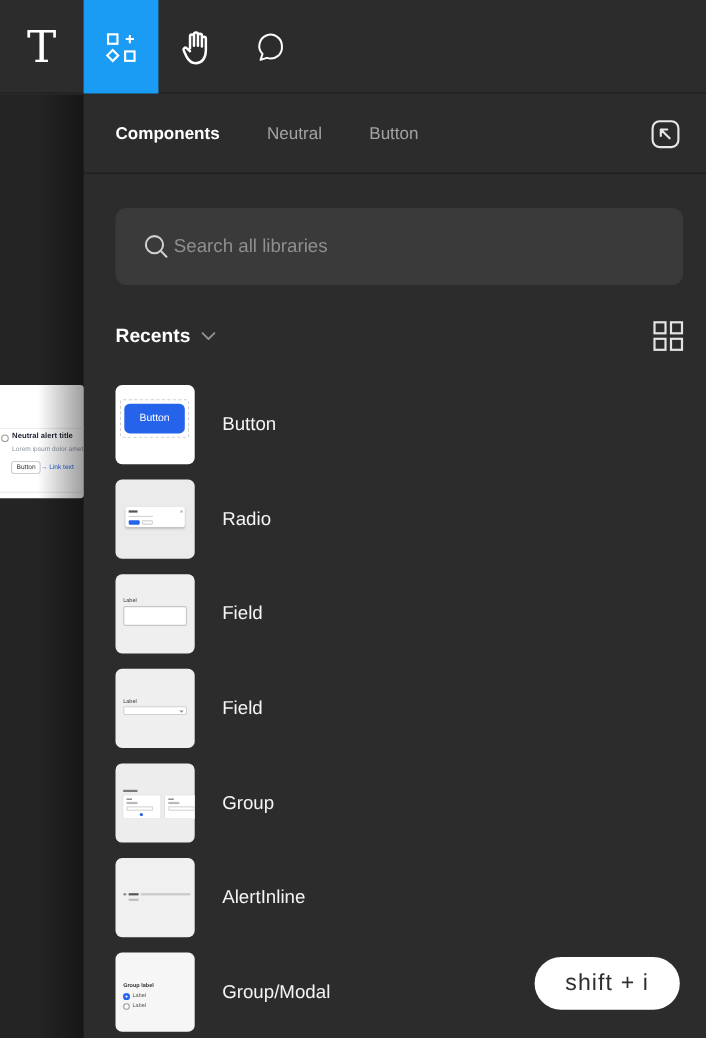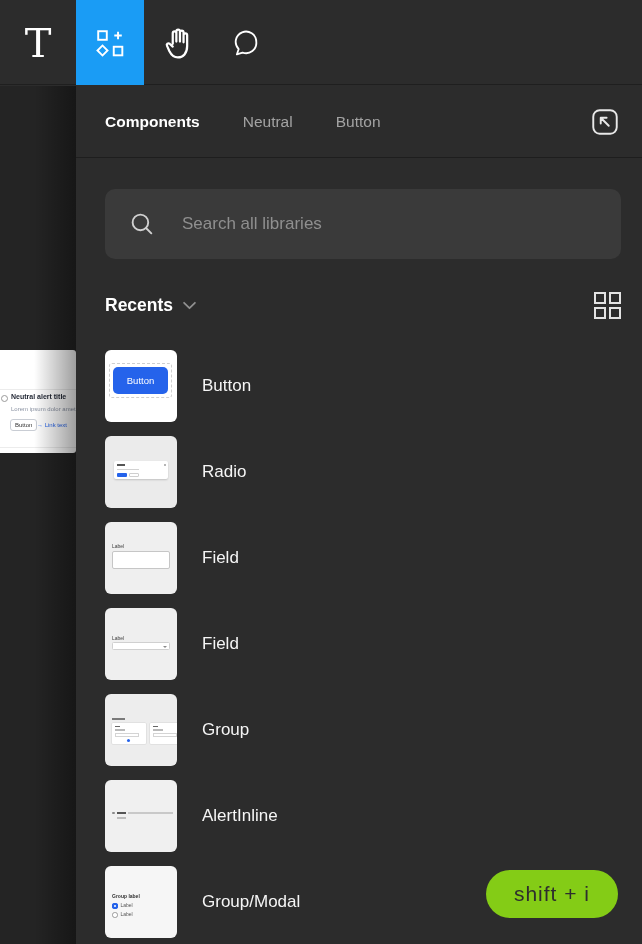--- a/index.html
+++ b/index.html
@@ -45,21 +45,21 @@
     height:72px;display:flex;align-items:center;gap:43px;padding:0 21px 0 29px;
     border-bottom:1px solid #1e1e1e;position:relative;
   }
   .tab{font-size:15.5px;color:#a3a3a3;font-weight:400;cursor:pointer;}
   .tab.active{color:#ffffff;font-weight:700;}
   .popout{margin-left:auto;background:none;border:none;padding:0;cursor:pointer;display:flex;}
   .content{padding:31px 21px 0 29px;}
   
   .searchbar{
     height:70px;background:#3a3a3a;border-radius:10px;
-    display:flex;align-items:center;padding:0 24px;gap:24px;
+    display:flex;align-items:center;padding:0 24px;
   }
   .search-input{
     flex:1;background:transparent;border:none;outline:none;
     font-family:"Liberation Sans",sans-serif;font-size:17px;color:#ffffff;
   }
   .search-input::placeholder{color:#8f8f8f;}
   
   .section-header{margin-top:32px;height:28px;display:flex;align-items:center;}
   .section-title-btn{display:flex;align-items:center;gap:10px;background:none;border:none;padding:0;cursor:pointer;}
   .section-title{font-size:17.5px;font-weight:700;color:#ffffff;}
@@ -110,21 +110,21 @@
   .tr-row{position:absolute;left:7px;display:flex;align-items:center;gap:3px;}
   .tr-row.r1{top:37px;}
   .tr-row.r2{top:46px;}
   .tr-radio{width:5.5px;height:5.5px;border-radius:50%;border:1px solid #9a9a9a;background:#fff;flex:none;}
   .tr-radio.on{border:none;background:#2563eb;box-shadow:inset 0 0 0 1.5px #2563eb;position:relative;}
   .tr-radio.on::after{content:"";position:absolute;left:1.75px;top:1.75px;width:2px;height:2px;border-radius:50%;background:#fff;}
   .tr-text{font-size:5px;color:#555;line-height:1;}
   
   .shortcut-pill{
     position:absolute;right:24px;bottom:26px;height:48px;padding:0 28px;
-    background:#84cc16;border-radius:24px;display:flex;align-items:center;
+    background:#ffffff;border-radius:24px;display:flex;align-items:center;
     font-size:21px;color:#2e2e2e;font-weight:500;letter-spacing:1px;z-index:5;
   }
 </style>
 </head>
 <body>
 
 <div class="app">
 
   <div class="toolbar">
     <button class="tool first">

